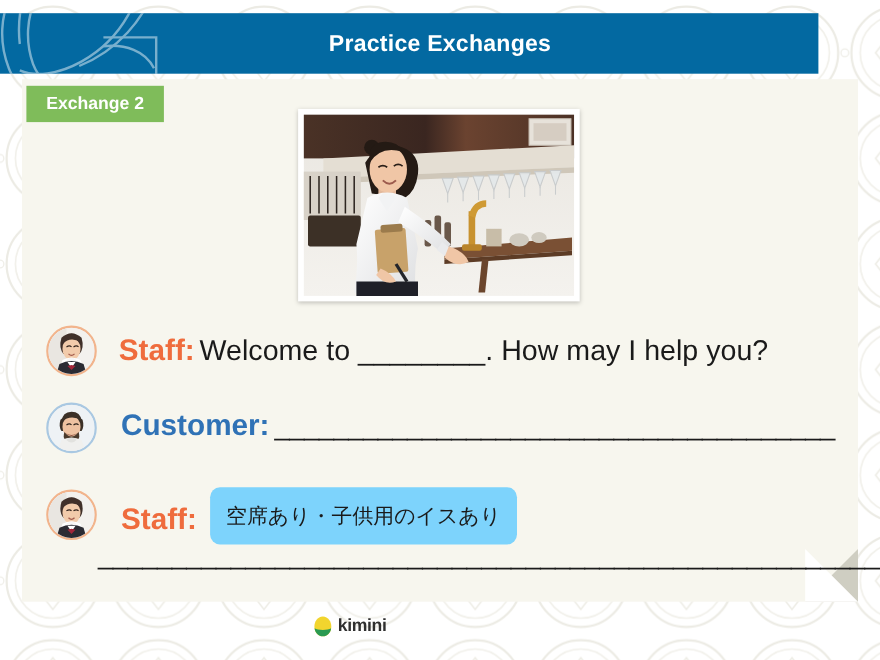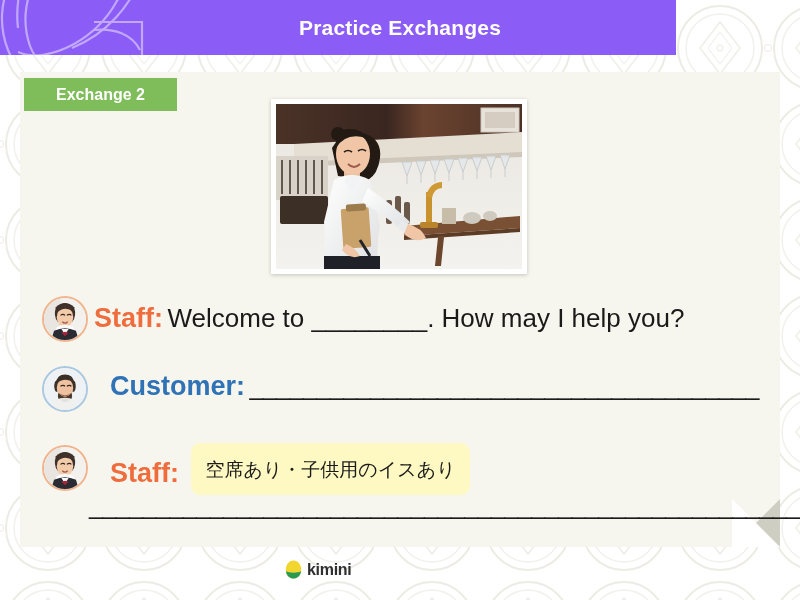--- a/index.html
+++ b/index.html
@@ -20,23 +20,23 @@
     position: absolute;
     left: 0; top: 0;
     width: 800px; height: 600px;
     z-index: 0;
     pointer-events: none;
   }
 
   
   #header {
     position: absolute;
-    left: 0; top: 0;
-    width: 676px; height: 55px;
-    background: #8b5cf6;
+    left: 0; top: 12px;
+    width: 744px; height: 55px;
+    background: #0369a1;
     z-index: 2;
     overflow: hidden;
   }
   #header-logo-mark {
     position: absolute;
     left: -18px; top: -34px;
     width: 185px; height: 125px;
     opacity: 0.55;
   }
   #header-title {
@@ -76,21 +76,21 @@
     border-top: 48px solid transparent;
     z-index: 4;
   }
 
   
   #exchange-badge {
     position: absolute;
     left: 24px; top: 78px;
     height: 33px;
     line-height: 33px;
-    padding: 0 32px;
+    padding: 0 18px;
     background: #7fbc5a;
     color: #ffffff;
     font-size: 16px;
     font-weight: bold;
     z-index: 5;
     white-space: nowrap;
   }
 
   
   #photo-frame {
@@ -134,21 +134,21 @@
   .utterance {
     color: #1a1a1a;
     font-size: 26px;
   }
 
   
   #line-1 { top: 296px; }
   #line-1 .avatar { top: 0px; }
   #line-1 .text-row {
     position: absolute;
-    left: 52px; top: 0px;
+    left: 66px; top: 0px;
     white-space: nowrap;
     line-height: 44px;
   }
 
   
   #line-2 { top: 364px; }
   #line-2 .avatar { top: 2px; }
   #line-2 .text-row {
     position: absolute;
     left: 68px; top: 0px;
@@ -166,21 +166,21 @@
   #line-3 { top: 443px; }
   #line-3 .avatar { top: 2px; }
   #line-3 .text-row {
     position: absolute;
     left: 68px; top: 0px;
     white-space: nowrap;
     line-height: 44px;
   }
   #jp-hint {
     display: inline-block;
-    background: #fef9c3;
+    background: #7dd3fc;
     border-radius: 9px;
     padding: 4px 14px;
     font-size: 19px;
     color: #1a1a1a;
     vertical-align: 6px;
     margin-left: 8px;
     font-family: "DejaVu Sans", "Liberation Sans", sans-serif;
   }
   #line-3-blank {
     position: absolute;

